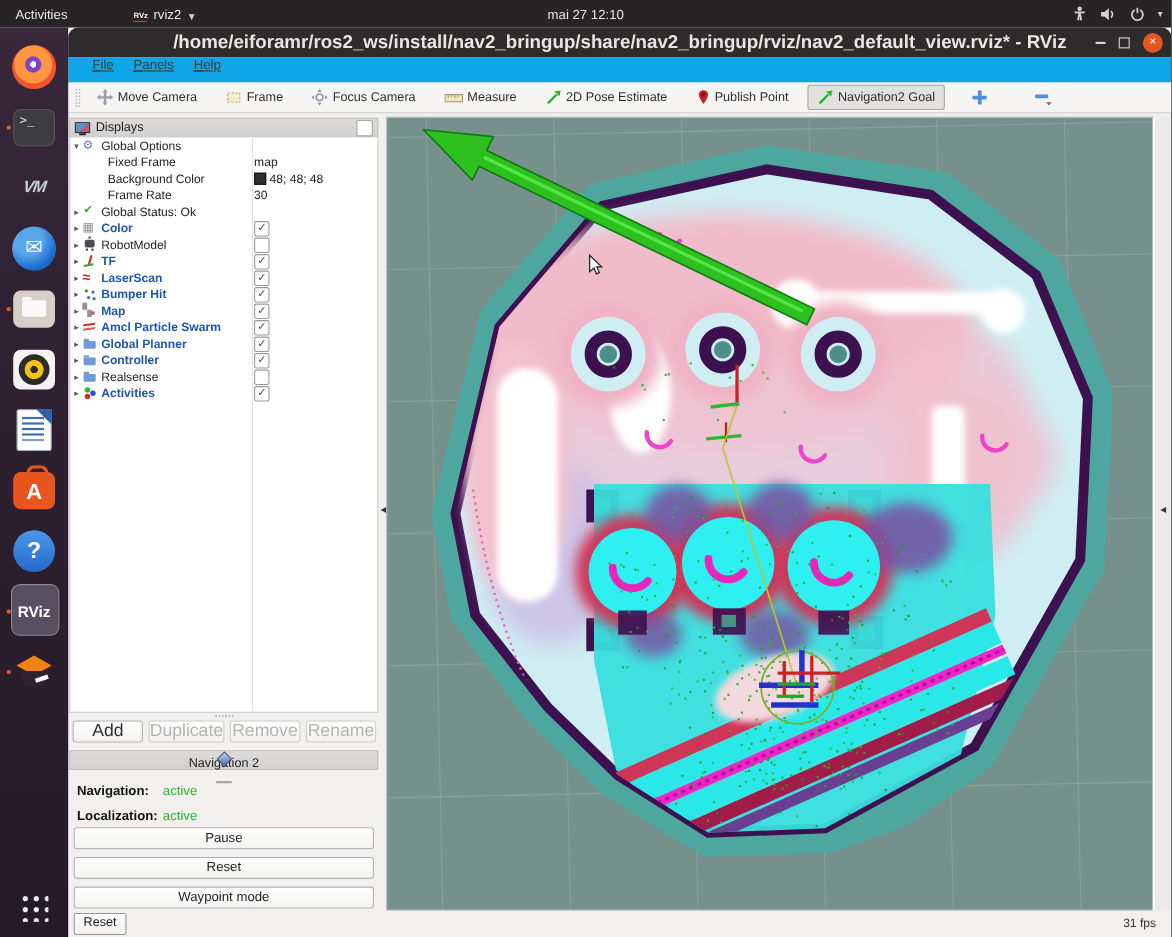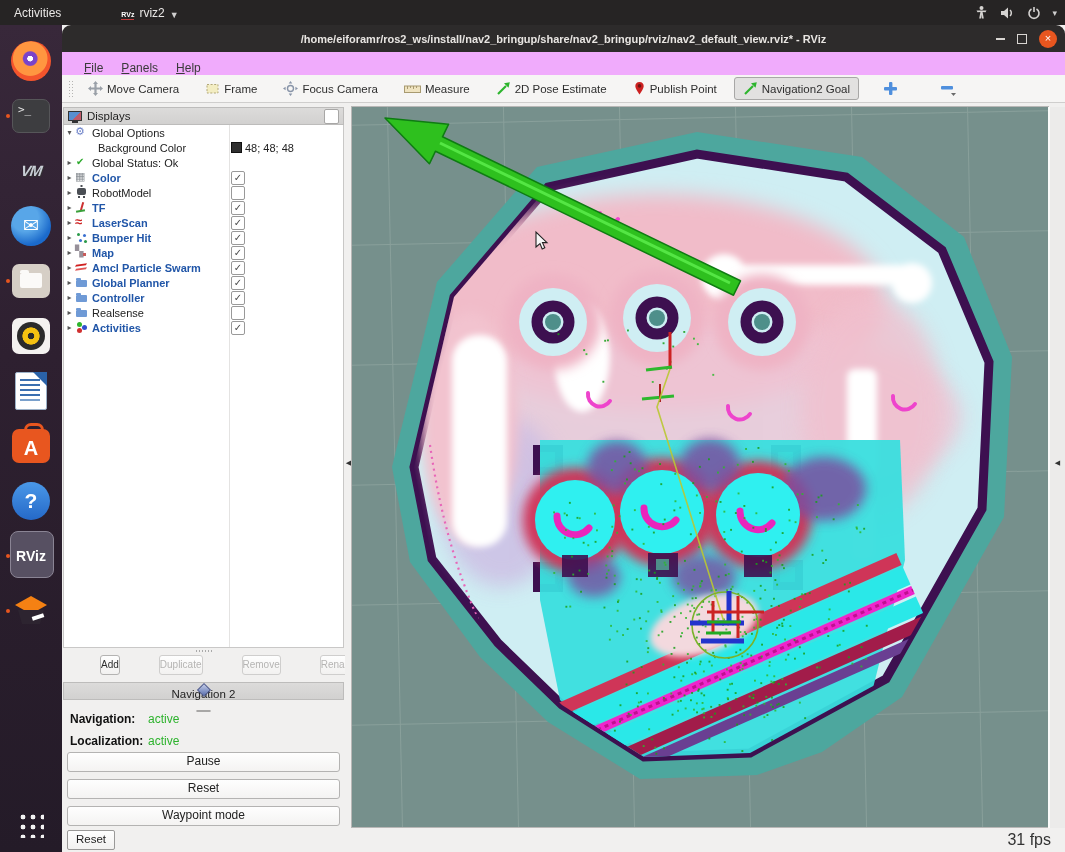--- a/index.html
+++ b/index.html
@@ -51,28 +51,28 @@
   .dk-help{width:38px;height:38px;border-radius:50%;background:linear-gradient(180deg,#4a98e8,#2569c8);
     color:#fff;font-weight:bold;font-size:21px;display:flex;align-items:center;justify-content:center;}
   .dk-rviz{color:#fff;font-weight:bold;font-size:14px;letter-spacing:0;position:relative;z-index:2;}
   .dk-gazebo{position:relative;width:38px;height:34px;z-index:2;}
   .dk-appgrid{width:26px;height:26px;
     background:radial-gradient(circle,#f2f2f2 2.4px,transparent 2.6px) 0 0/10px 10px;}
   
   #win{position:absolute;left:62px;top:25px;width:1003px;height:827px;}
   #titlebar{position:absolute;left:0;top:0;width:100%;height:27px;background:#2d2b2b;
     border-radius:9px 9px 0 0;display:flex;align-items:center;}
-  #title{position:absolute;left:0;right:0;text-align:center;color:#e8e5e2;font-weight:bold;font-size:11px;}
+  #title{position:absolute;left:0;right:0;text-align:center;color:#e8e5e2;font-weight:bold;font-size:17px;}
   #wincontrols{position:absolute;right:8px;top:0;height:27px;display:flex;align-items:center;gap:12px;z-index:2;}
   .wc-min{width:9px;height:2px;background:#d8d5d2;}
   .wc-restore{width:8px;height:8px;border:1.4px solid #d8d5d2;position:relative;background:#2d2b2b;}
   .wc-close{width:18px;height:18px;border-radius:50%;background:#e8561f;color:#fff;
     font-size:11px;line-height:17px;text-align:center;}
-  #menubar{position:absolute;left:0;top:27px;width:100%;height:23px;background:#f0abfc;
-    display:flex;align-items:flex-end;padding-left:13px;box-sizing:border-box;font-size:12px;color:#3a3a3a;}
+  #menubar{position:absolute;left:0;top:27px;width:100%;height:23px;background:#0ea5e9;
+    display:flex;align-items:flex-start;padding-left:13px;box-sizing:border-box;font-size:12px;color:#3a3a3a;text-decoration:underline;}
   .menu-item{padding:0 9px;}
   .menu-item .mn{text-decoration:underline;}
   #toolbar{position:absolute;left:0;top:50px;width:100%;height:28px;background:#f6f5f4;
     border-bottom:1px solid #cfcecd;display:flex;align-items:center;padding-left:6px;box-sizing:border-box;}
   .tb-handle{width:5px;height:18px;margin-right:6px;
     background:radial-gradient(circle,#b5b4b2 0.8px,transparent 1px) 0 0/3px 3px;}
   .tool-btn{display:flex;align-items:center;gap:4px;font-size:11.5px;color:#2e2e2e;
     padding:3px 8px;border-radius:3px;border:1px solid transparent;margin-right:8px;white-space:nowrap;}
   .tool-btn.selected{background:#e2e1e0;border-color:#a8a7a6;}
   .tool-btn svg{display:block;}
@@ -119,21 +119,21 @@
   .ti-amcl::after{content:"";left:1px;top:7px;width:10px;height:2px;background:#e05555;transform:skewX(-35deg) rotate(-8deg);}
   .ti-folder::before{content:"";left:1px;top:4px;width:11px;height:7px;background:#6f9ad6;border-radius:1px;}
   .ti-folder::after{content:"";left:1px;top:2px;width:5px;height:2px;background:#6f9ad6;border-radius:1px 1px 0 0;}
   .ti-markers::before{content:"";left:2px;top:1px;width:5px;height:5px;border-radius:50%;background:#2db52d;
     box-shadow:5px 3px 0 #3050d0,0px 6px 0 #d03030;}
   .splitter-dots{position:absolute;left:0;width:283px;height:6px;display:flex;align-items:center;justify-content:center;}
   .splitter-dots i{width:18px;height:2px;
     background:radial-gradient(circle,#aaa 0.7px,transparent 0.9px) 0 0/3px 2px;}
   #display-buttons{position:absolute;left:4px;top:548px;width:276px;display:flex;gap:5px;}
   .qbtn{flex:1;height:18px;background:linear-gradient(#fefefe,#f2f1f0);border:1px solid #b4b3b2;
-    border-radius:3px;font-size:10px;color:#2e2e2e;text-align:center;line-height:17px;margin-left:34px;}
+    border-radius:3px;font-size:16px;color:#2e2e2e;text-align:center;line-height:17px;}
   .qbtn.disabled{color:#b5b4b3;border-color:#cfcecd;}
   #navheader{top:575px;flex-direction:column;}
   #navfields{position:absolute;left:8px;top:601px;width:270px;font-size:12px;color:#111;}
   .nav-field{height:22px;display:flex;align-items:center;}
   .nav-field .nf-label{font-weight:bold;width:78px;}
   .nav-field .nf-value{color:#2db32d;}
   #navbuttons{position:absolute;left:5px;top:645px;width:273px;display:flex;flex-direction:column;gap:7px;}
   .navbtn{height:18px;background:linear-gradient(#fefefe,#f4f3f2);border:1px solid #b4b3b2;border-radius:3px;
     font-size:12px;color:#222;text-align:center;line-height:17px;}
   
@@ -143,34 +143,35 @@
   #viewport{position:absolute;left:290px;top:82px;width:696px;height:720px;background:#76908c;
     outline:1px solid #b8b7b6;}
   #viewport svg{display:block;}
   #rightstrip{position:absolute;left:986px;top:82px;width:17px;height:721px;background:#ecebea;
     border-left:2px solid #fbfbfa;box-sizing:border-box;}
   
   #statusbar{position:absolute;left:0;top:803px;width:100%;height:24px;background:#f1f0ef;
     display:flex;align-items:center;justify-content:space-between;padding:0 14px 0 5px;box-sizing:border-box;}
   #reset-btn{min-width:34px;height:18px;background:linear-gradient(#fefefe,#f2f1f0);border:1px solid #9a9998;
     border-radius:2px;font-size:11.5px;color:#222;text-align:center;line-height:17px;padding:0 6px;}
-  #fps{font-size:16px;color:#333;}
+  #fps{font-size:11px;color:#333;}
 </style>
 </head>
 <body>
 
 <div id="screen">
 
   <div id="topbar">
     <span id="activities">Activities</span>
     <span id="appmenu">
       <span class="rviz-mini">RVz</span>
       <span>rviz2</span>
       <span class="caret">▼</span>
     </span>
+    <span id="clock">mai 27 12:10</span>
     <span id="tray">
       <svg width="15" height="15" viewBox="0 0 15 15">
           <circle cx="7.5" cy="3" r="2" fill="#d5d3d1"></circle>
           <path d="M2.5 5.5 L12.5 5.5 L11.5 7.3 L8.6 7 L9.8 13.5 L7.9 13.5 L7.5 9.5 L7.1 13.5 L5.2 13.5 L6.4 7 L3.5 7.3 Z" fill="#d5d3d1"></path>
         </svg>
       <svg width="16" height="14" viewBox="0 0 16 14">
           <polygon points="1,5 4,5 8,1.5 8,12.5 4,9 1,9" fill="#d5d3d1"></polygon>
           <path d="M10 4 A4 4 0 0 1 10 10" stroke="#d5d3d1" stroke-width="1.5" fill="none"></path>
         </svg>
       <svg width="14" height="14" viewBox="0 0 14 14">
@@ -362,24 +363,40 @@
       <div id="tree">
         <div class="col-sep"></div>
       <div class="trow">
             <span class="arrow">▾</span>
             <span class="ti ti-gear"></span>
             <span class="lbl">Global Options</span>
           </div>
           <div class="trow">
             <span class="arrow"></span>
             <span style="width: 23px; flex: 0 0 auto;"></span>
+            <span class="lbl">Fixed Frame</span>
+            <span class="val">
+              <span>map</span>
+            </span>
+          </div>
+          <div class="trow">
+            <span class="arrow"></span>
+            <span style="width: 23px; flex: 0 0 auto;"></span>
             <span class="lbl">Background Color</span>
             <span class="val">
               <span class="swatch"></span>
               <span>48; 48; 48</span>
+            </span>
+          </div>
+          <div class="trow">
+            <span class="arrow"></span>
+            <span style="width: 23px; flex: 0 0 auto;"></span>
+            <span class="lbl">Frame Rate</span>
+            <span class="val">
+              <span>30</span>
             </span>
           </div>
           <div class="trow">
             <span class="arrow">▸</span>
             <span class="ti ti-check"></span>
             <span class="lbl">Global Status: Ok</span>
           </div>
           <div class="trow display">
             <span class="arrow">▸</span>
             <span class="ti ti-grid"></span>

